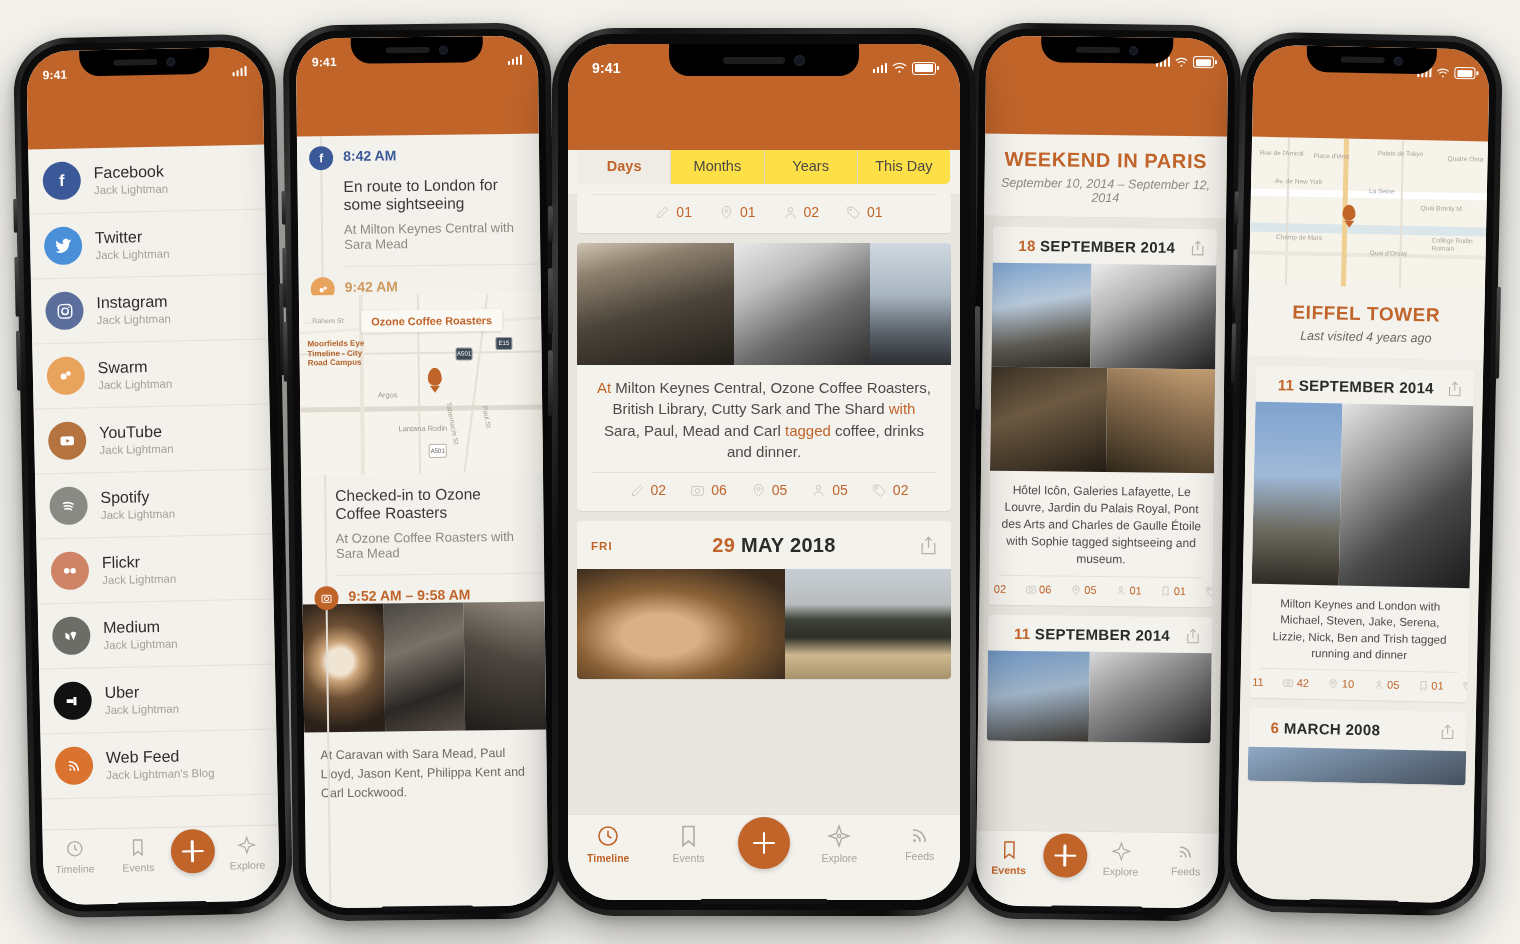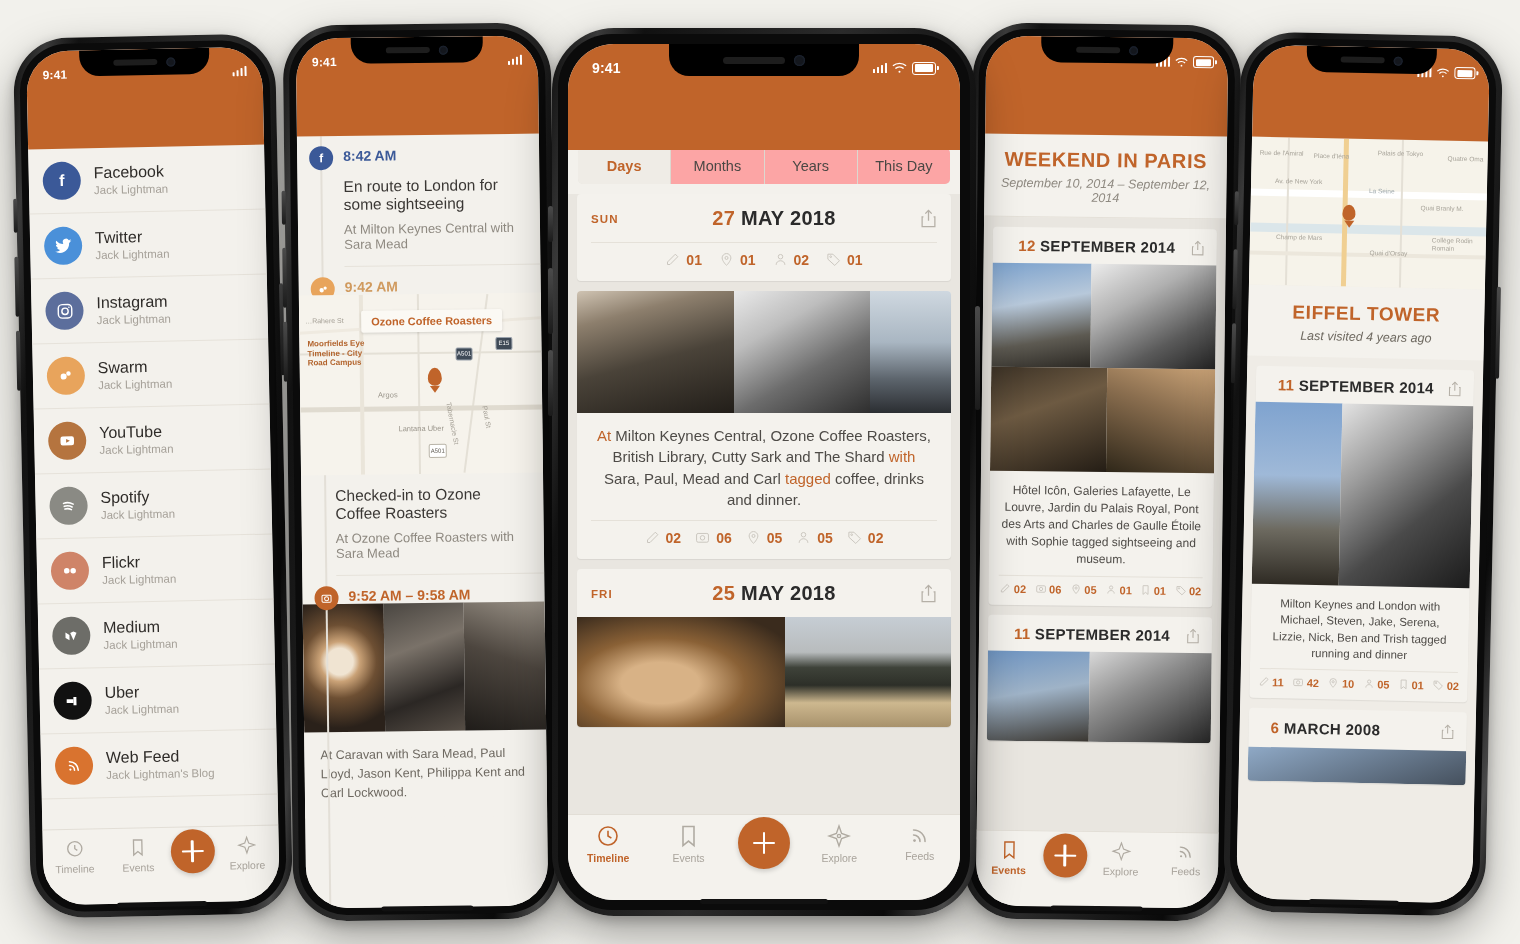--- a/index.html
+++ b/index.html
@@ -76,38 +76,38 @@
   .nav-right{display:flex;align-items:center;gap:16px;}
 
   
   .seg{
     position:absolute;top:104px;left:10px;right:10px;height:36px;z-index:15;
     display:flex;border-radius:5px;overflow:hidden;
     background:#e6e3dc;
   }
   .seg div{
     flex:1;display:flex;align-items:center;justify-content:center;
-    font-size:14.5px;color:#4a4744;background:#fca5a5;
+    font-size:14.5px;color:#4a4744;background:#fde047;
     border-right:1px solid #dcd8d0;
   }
   .seg div:last-child{border-right:none;}
   .seg div.on{color:#c0642a;font-weight:bold;background:#efece6;}
 
   
   .scroll{position:absolute;left:0;right:0;top:146px;bottom:0;overflow:hidden;background:#e9e6e0;}
   .card{background:#f4f2ed;margin:0 9px 10px 9px;border-radius:4px;box-shadow:0 1px 1px rgba(0,0,0,.07);overflow:hidden;}
   .card-hd{display:flex;align-items:center;justify-content:space-between;padding:13px 14px 12px;}
   .dow{font-size:11.5px;font-weight:bold;color:#c0642a;letter-spacing:1.1px;width:42px;}
   .dateline{flex:1;text-align:center;font-size:20px;font-weight:bold;color:#2b2b2b;letter-spacing:.3px;}
   .dateline .d{color:#c0642a;}
   .share{width:22px;display:flex;justify-content:flex-end;}
   .card-body{padding:12px 16px 10px;font-size:15px;line-height:1.42;color:#4e4b47;text-align:center;border-top:1px solid #e5e1d9;}
   .card-body .hl{color:#c0642a;}
   .stats{display:flex;align-items:center;justify-content:center;gap:17px;padding:9px 0 13px;border-top:1px solid #e5e1d9;margin:0 14px;}
-  .stat{display:flex;align-items:flex-start;gap:6px;font-size:14px;color:#c0642a;font-weight:bold;}
+  .stat{display:flex;align-items:center;gap:6px;font-size:14px;color:#c0642a;font-weight:normal;margin-left:10px;}
   .stat svg{opacity:.65;}
   .photos{display:flex;height:118px;}
   .photos .p{flex:1;}
 
   
   .tabbar{
     position:absolute;left:0;right:0;bottom:0;height:76px;z-index:25;
     background:#f4f2ed;border-top:1px solid #e2ded6;
     display:flex;align-items:flex-start;justify-content:space-around;padding-top:9px;
   }
@@ -400,21 +400,21 @@
         <div class="mapart" style="height:180px;margin-left:0;">
           <div class="roadg" style="left:0;top:58px;width:100%;height:2px;"></div>
           <div class="roadg" style="left:118px;top:0;width:2px;height:100%;"></div>
           <div class="roadg" style="left:175px;top:0;width:2px;height:100%;transform:rotate(8deg)"></div>
           <div class="road" style="left:0;top:112px;width:100%;height:5px;background:#e0dbd0"></div>
           <div class="road" style="left:60px;top:0;width:4px;height:100%;background:#eae5da"></div>
           <div class="road" style="left:0;top:30px;width:100%;height:3px;background:#efeae0;transform:rotate(-3deg)"></div>
           <div style="position:absolute;left:8px;top:44px;font-size:8px;color:#b3642d;font-weight:bold;line-height:1.2;width:66px;">Moorfields Eye Timeline - City Road Campus</div>
           <div style="position:absolute;left:6px;top:22px;font-size:7px;color:#a39e94;">…Rahere St</div>
           <div style="position:absolute;left:78px;top:96px;font-size:7.5px;color:#9b968c;">Argos</div>
-          <div style="position:absolute;left:98px;top:130px;font-size:7.5px;color:#9b968c;">Lantana Uber</div>
+          <div style="position:absolute;left:98px;top:130px;font-size:7.5px;color:#9b968c;">Lantana Rodin</div>
           <div style="position:absolute;left:152px;top:108px;font-size:7px;color:#a39e94;transform:rotate(80deg);transform-origin:left top;">Tabernacle St</div>
           <div style="position:absolute;left:188px;top:112px;font-size:7px;color:#a39e94;transform:rotate(80deg);transform-origin:left top;">Paul St</div>
           <div style="position:absolute;left:156px;top:54px;width:15px;height:11px;border:1px solid #9aa2ac;border-radius:2px;background:#3f4a57;color:#fff;font-size:6px;text-align:center;line-height:11px;">A501</div>
           <div style="position:absolute;left:196px;top:44px;width:15px;height:11px;border:1px solid #9aa2ac;border-radius:2px;background:#3f4a57;color:#fff;font-size:6px;text-align:center;line-height:11px;">E15</div>
           <div style="position:absolute;left:128px;top:150px;width:16px;height:12px;border:1px solid #b9b4a8;border-radius:2px;background:#fff;color:#5f5a52;font-size:6px;text-align:center;line-height:12px;">A501</div>
           <div class="pin" style="left:128px;top:74px;"></div>
           <div class="maplbl" style="left:62px;top:16px;font-size:11px;">Ozone Coffee Roasters</div>
         </div>
         <div class="tl-item" style="padding-left:34px;">
           <div class="tl-title" style="padding-top:12px;">Checked-in to Ozone Coffee Roasters</div>
@@ -503,34 +503,20 @@
       <div class="seg">
         <div class="on">Days</div>
         <div>Months</div>
         <div>Years</div>
         <div>This Day</div>
       </div>
 
       <div class="scroll" style="top:150px;bottom:76px;">
 
         <div class="card">
-          <div class="card-hd">
-            <div class="dow">SUN</div>
-            <div class="dateline">
-              <span class="d">27</span>
-              <span>MAY 2018</span>
-            </div>
-            <div class="share">
-              <svg width="17" height="19" viewBox="0 0 20 22" fill="none" stroke="#b5b0a7" stroke-width="1.5">
-                <path d="M10 1.5v12"></path>
-                  <path d="M6.2 5.3L10 1.5l3.8 3.8"></path>
-                  <path d="M4 9H2.5v11.5h15V9H16"></path>
-              </svg>
-            </div>
-          </div>
           <div class="stats">
             <div class="stat">
               <svg width="15" height="15" viewBox="0 0 24 24" fill="none" stroke="#b5b0a7" stroke-width="1.6">
                   <path d="M16.5 3.5l4 4L8 20H4v-4z"></path>
                 </svg>
               <span>01</span>
             </div>
             <div class="stat">
               <svg width="15" height="15" viewBox="0 0 24 24" fill="none" stroke="#b5b0a7" stroke-width="1.6">
                   <path d="M12 21.5s7-7 7-12a7 7 0 1 0-14 0c0 5 7 12 7 12z"></path>
@@ -599,21 +585,21 @@
                 </svg>
               <span>02</span>
             </div>
           </div>
         </div>
 
         <div class="card">
           <div class="card-hd">
             <div class="dow">FRI</div>
             <div class="dateline">
-              <span class="d">25</span>
+              <span class="d">29</span>
               <span>MAY 2018</span>
             </div>
             <div class="share">
               <svg width="17" height="19" viewBox="0 0 20 22" fill="none" stroke="#b5b0a7" stroke-width="1.5">
                 <path d="M10 1.5v12"></path>
                   <path d="M6.2 5.3L10 1.5l3.8 3.8"></path>
                   <path d="M4 9H2.5v11.5h15V9H16"></path>
               </svg>
             </div>
           </div>
@@ -699,21 +685,21 @@
       <div class="scroll" style="top:98px;bottom:66px;background:#e9e6e0;">
         <div class="evhd" style="margin:0 0 10px 0;">
           <div class="evtitle">WEEKEND IN PARIS</div>
           <div class="evsub">September 10, 2014 – September 12, 2014</div>
         </div>
 
         <div class="card">
           <div class="card-hd" style="padding:10px 12px 9px">
             <div class="dow" style="width:6px"></div>
             <div class="dateline" style="font-size:15px">
-              <span class="d">12</span>
+              <span class="d">18</span>
               <span>SEPTEMBER 2014</span>
             </div>
             <div class="share">
               <svg width="14" height="16" viewBox="0 0 20 22" fill="none" stroke="#b5b0a7" stroke-width="1.5">
                   <path d="M10 1.5v12"></path>
                   <path d="M6.2 5.3L10 1.5l3.8 3.8"></path>
                   <path d="M4 9H2.5v11.5h15V9H16"></path>
                 </svg>
             </div>
           </div>

